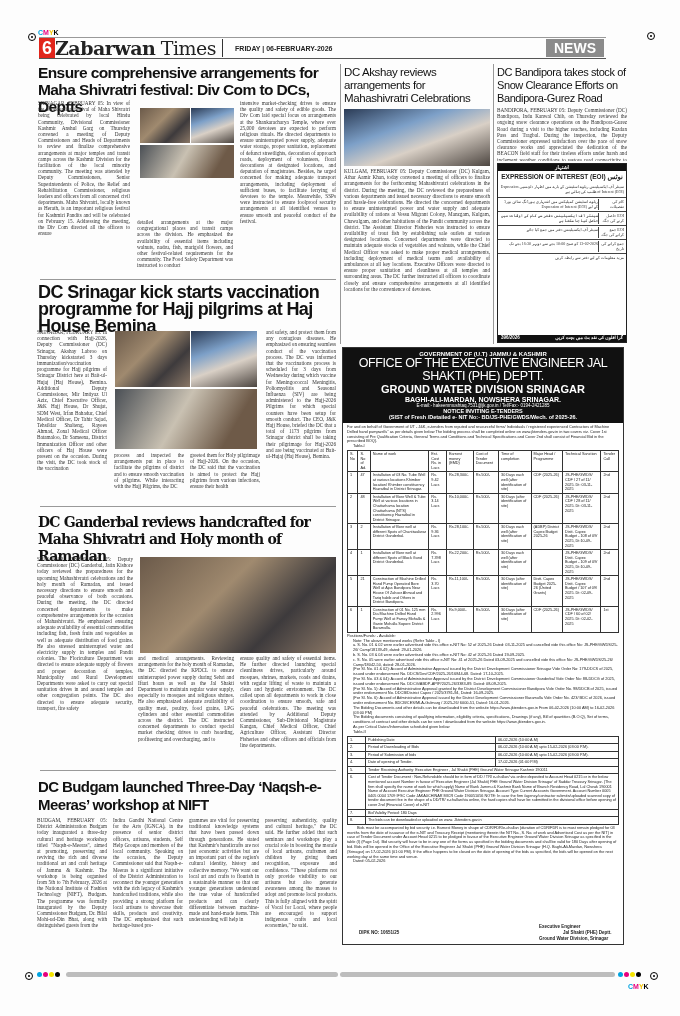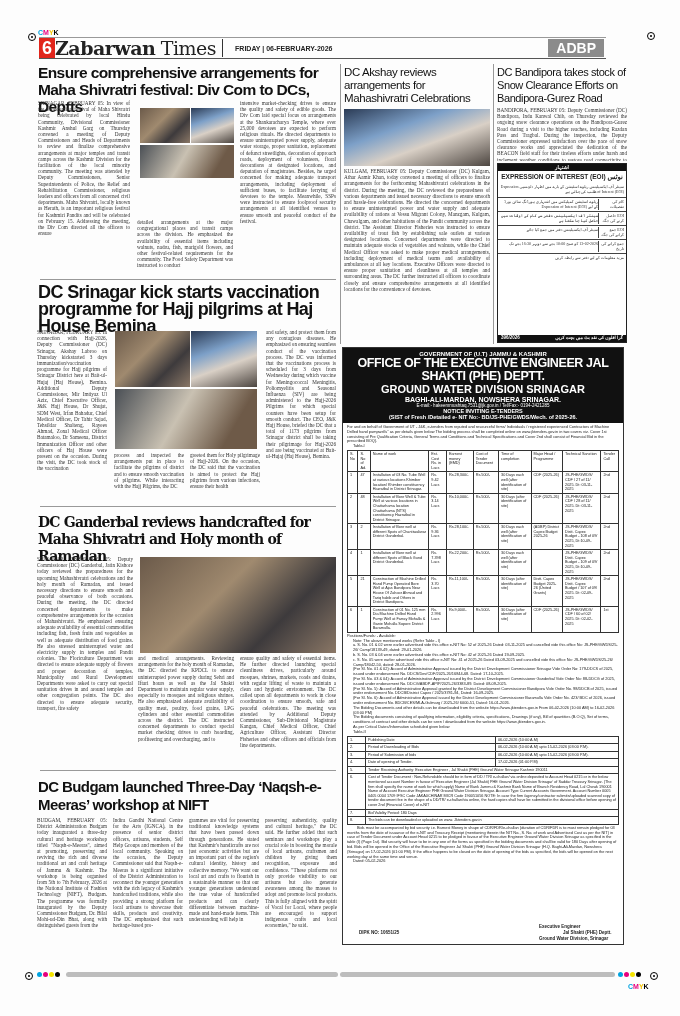--- a/index.html
+++ b/index.html
@@ -26,21 +26,21 @@
   .vrule { position: absolute; width: 1px; background: #999; }
   .eoi { position: absolute; left: 474px; top: 163px; width: 144px; height: 180px; border: 1px solid #222; background: #fff; }
   .eoi-head { background: #111; color: #fff; font: bold 5px "Liberation Sans", sans-serif; text-align: center; height: 7px; }
   .eoi-title { font: bold 6.5px "Liberation Sans", sans-serif; text-align: center; margin: 2px 0; }
   .eoi-row { border-top: 1px solid #444; font-size: 4px; line-height: 5px; padding: 1px 2px; color: #333; direction: rtl; min-height: 14px; display: flex; }
   .eoi-row .lbl { width: 26px; border-left: 1px solid #444; padding-left: 2px; flex-shrink: 0; }
   .eoi-foot { position: absolute; left: 0; bottom: 0; width: 100%; background: #111; color: #fff; font: bold 4.5px "Liberation Sans", sans-serif; height: 7px; display: flex; justify-content: space-between; padding: 0 3px; }
   .tender { position: absolute; left: 342px; top: 347px; width: 282px; height: 598px; border: 1px solid #333; background: #fff; }
   .tender-hdr { background: #111; color: #fff; text-align: center; padding: 3px 0 3px; font-family: "Liberation Sans", sans-serif; }
   .tender-hdr .g1 { font-size: 6px; font-weight: bold; }
-  .tender-hdr .g2 { font-size: 12.5px; font-weight: bold; letter-spacing: -0.4px; line-height: 13px; text-align: center; }
+  .tender-hdr .g2 { font-size: 12.5px; font-weight: normal; letter-spacing: -0.4px; line-height: 13px; text-align: center; }
   .tender-hdr .g3 { font-size: 11px; font-weight: bold; line-height: 13px; }
   .tender-hdr .g4 { font-size: 7px; font-weight: bold; }
   .tender-hdr .g5 { font-size: 4.5px; }
   .tender-hdr .g6 { font-size: 5.5px; font-weight: bold; }
   .tender-hdr .g7 { font-size: 5.5px; font-weight: bold; }
   .t-small { font: 3.9px/4.8px "Liberation Sans", sans-serif; color: #222; padding: 0 4px; }
   table.t1 { border-collapse: collapse; margin: 1px 4px; width: 272px; font: 3.8px/4.6px "Liberation Sans", sans-serif; }
   table.t1 td, table.t1 th { border: 1px solid #333; padding: 1px 2px; vertical-align: top; text-align: left; font-weight: normal; }
   table.t2 { border-collapse: collapse; margin: 1px 4px; width: 272px; font: 3.8px/4.6px "Liberation Sans", sans-serif; }
   table.t2 td { border: 1px solid #333; padding: 1px 2px; vertical-align: top; }
@@ -56,21 +56,21 @@
 <div class="reg" style="left:647px;top:32px;"></div>
 <div class="cmyk-top">
   <span class="c">C</span><span class="m">M</span><span class="y">Y</span><span class="k">K</span>
 </div>
 
 <div class="masthead">
   <div class="pageno">6</div>
   <div class="paper-name"><span>Zabarwan</span><span class="t2"> Times</span></div>
   <div class="sep"></div>
   <div class="dateline">FRIDAY | 06-FEBRUARY-2026</div>
-  <div class="news-tag">ADBP</div>
+  <div class="news-tag">NEWS</div>
 </div>
 
 <div class="col hl" style="left:38px;top:64px;width:300px;font-size:15.5px;line-height:17px;">Ensure comprehensive arrangements for Maha Shivratri festival: Div Com to DCs, Deptts</div>
 <div class="col body-text" style="left:38px;top:100px;width:92px;height:180px;overflow:hidden;">SRINAGAR, FEBRUARY 05: In view of the forthcoming festival of Maha Shivratri being celebrated by local Hindu Community, Divisional Commissioner Kashmir Anshul Garg on Thursday convened a meeting of Deputy Commissioners and Heads of Departments to review and finalize comprehensive arrangements at major temples and transit camps across the Kashmir Division for the facilitation of the local minority community. The meeting was attended by Deputy Commissioners, Senior Superintendents of Police, the Relief and Rehabilitation Commissioner, religious leaders and officers from all concerned civil departments. Maha Shivratri, locally known as Herath, is an important religious festival for Kashmiri Pandits and will be celebrated on February 15. Addressing the meeting, the Div Com directed all the officers to ensure</div>
 <div class="photo" style="left:140px;top:108px;width:50px;height:35px;"></div>
 <div class="photo p2" style="left:191px;top:108px;width:43px;height:35px;"></div>
 <div class="photo p3" style="left:140px;top:145px;width:94px;height:33px;"></div>
 <div class="col body-text" style="left:137px;top:219px;width:96px;height:60px;overflow:hidden;">detailed arrangements at the major congregational places and transit camps across the division. He emphasized the availability of essential items including walnuts, nadru, fish, marigold flowers, and other festival-related requirements for the community. The Food Safety Department was instructed to conduct</div>
 <div class="col body-text" style="left:240px;top:100px;width:96px;height:180px;overflow:hidden;">intensive market-checking drives to ensure the quality and safety of edible goods. The Div Com laid special focus on arrangements at the Shankaracharya Temple, where over 25,000 devotees are expected to perform religious rituals. He directed departments to ensure uninterrupted power supply, adequate water storage, proper sanitation, replacement of defunct streetlights, decoration of approach roads, deployment of volunteers, floral decorations at designated locations, and deputation of magistrates. Besides, he urged concerned for making adequate transport arrangements, including deployment of sufficient buses, to facilitate ferrying of devotees to the temple. Meanwhile, SSPs were instructed to ensure foolproof security arrangements at all identified venues to ensure smooth and peaceful conduct of the festival.</div>
 <div class="rule" style="left:40px;top:279px;width:296px;"></div>

